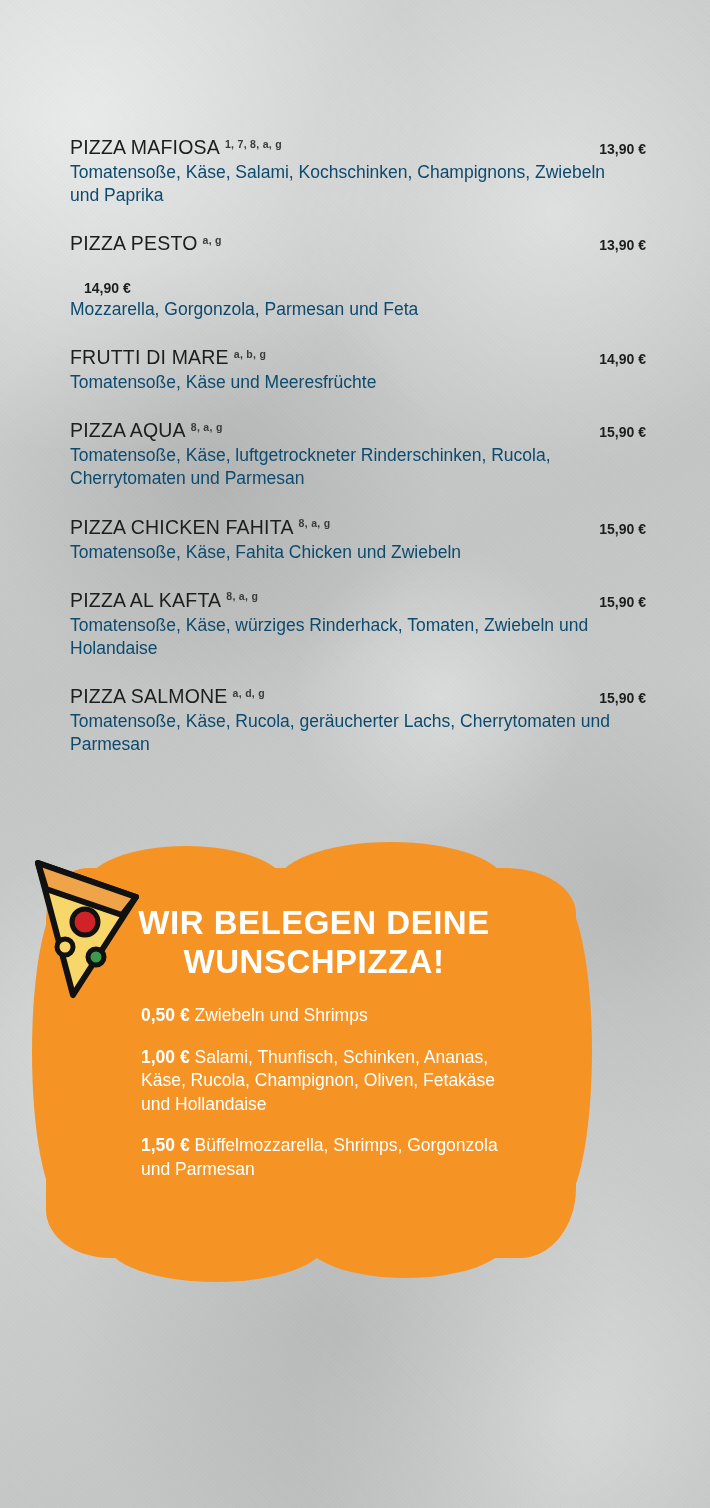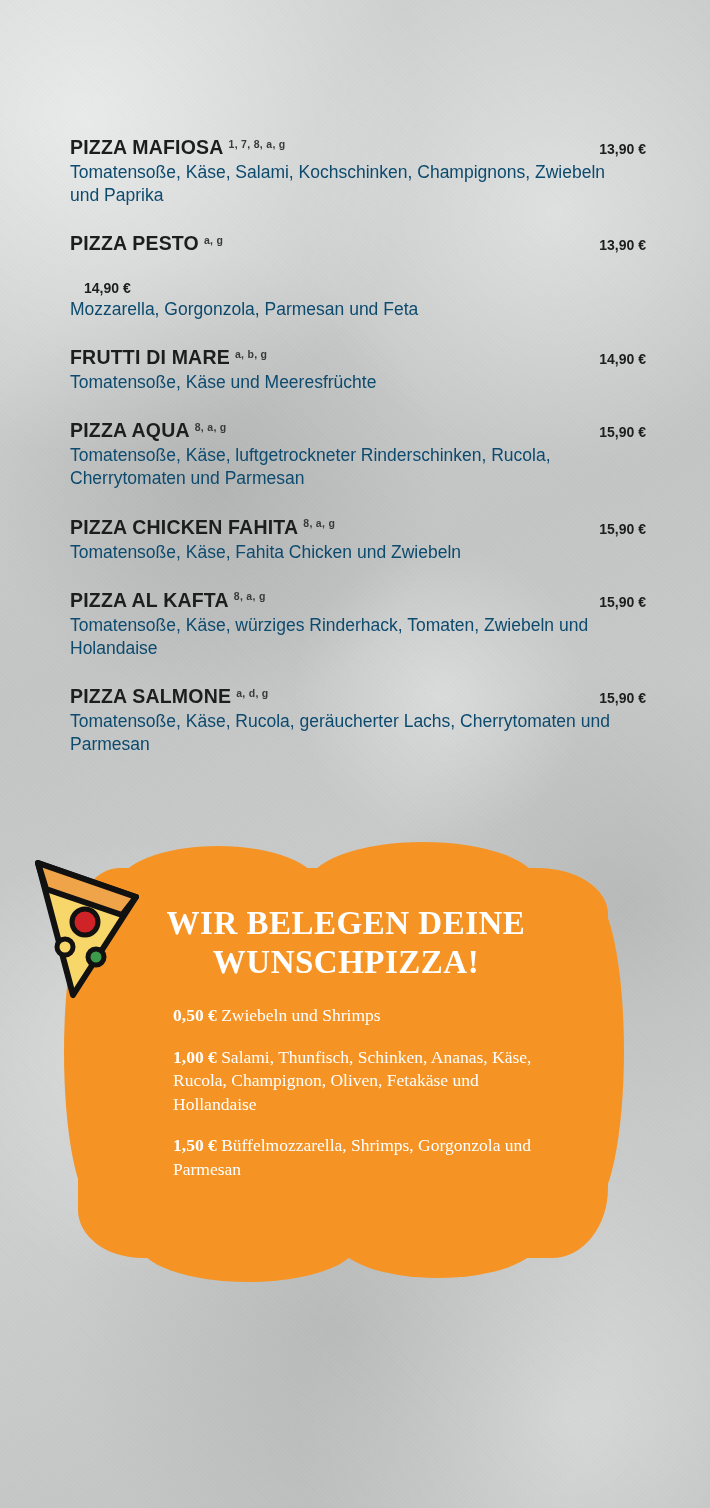--- a/index.html
+++ b/index.html
@@ -57,21 +57,21 @@
   .item {
     margin-bottom: 25px;
   }
   .item-head {
     display: flex;
     align-items: baseline;
     justify-content: space-between;
     width: 100%;
   }
   .item-name {
-    font-weight: 700;
+    font-weight: 400;
     font-size: 19.5px;
     letter-spacing: 0.2px;
     color: #1d1d1d;
     text-transform: uppercase;
     white-space: nowrap;
   }
   .allergens {
     font-size: 10.5px;
     font-weight: 700;
     color: #3a3a3a;
@@ -90,25 +90,24 @@
     margin-top: 2px;
     font-size: 17.5px;
     line-height: 1.32;
     color: #0c4a6e;
     max-width: 555px;
   }
 
   
   .promo {
     position: absolute;
-    left: 78px;
+    left: 46px;
     top: 868px;
     width: 530px;
     height: 390px;
-    font-family: Liberation Serif, serif;
   }
   .promo-blob {
     position: absolute;
     inset: 0;
     background: #f59425;
     border-radius: 42px 70px 56px 64px / 52px 46px 70px 48px;
     filter: none;
   }
   .promo-blob::before {
     content: "";

